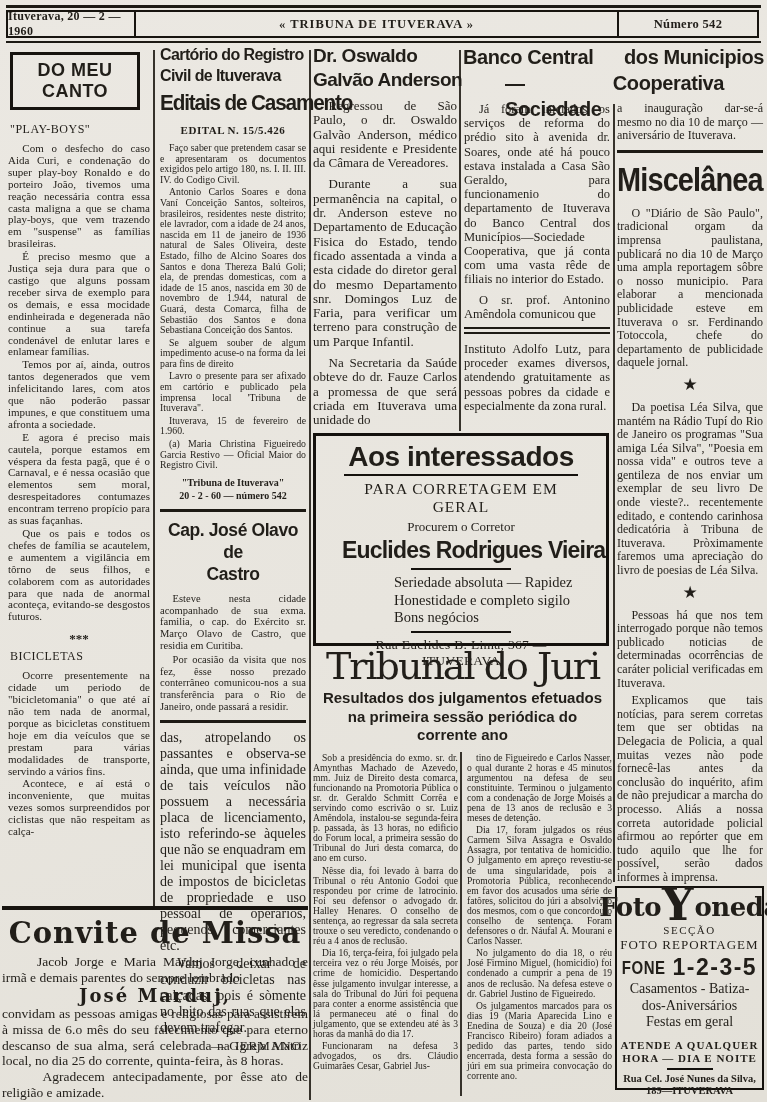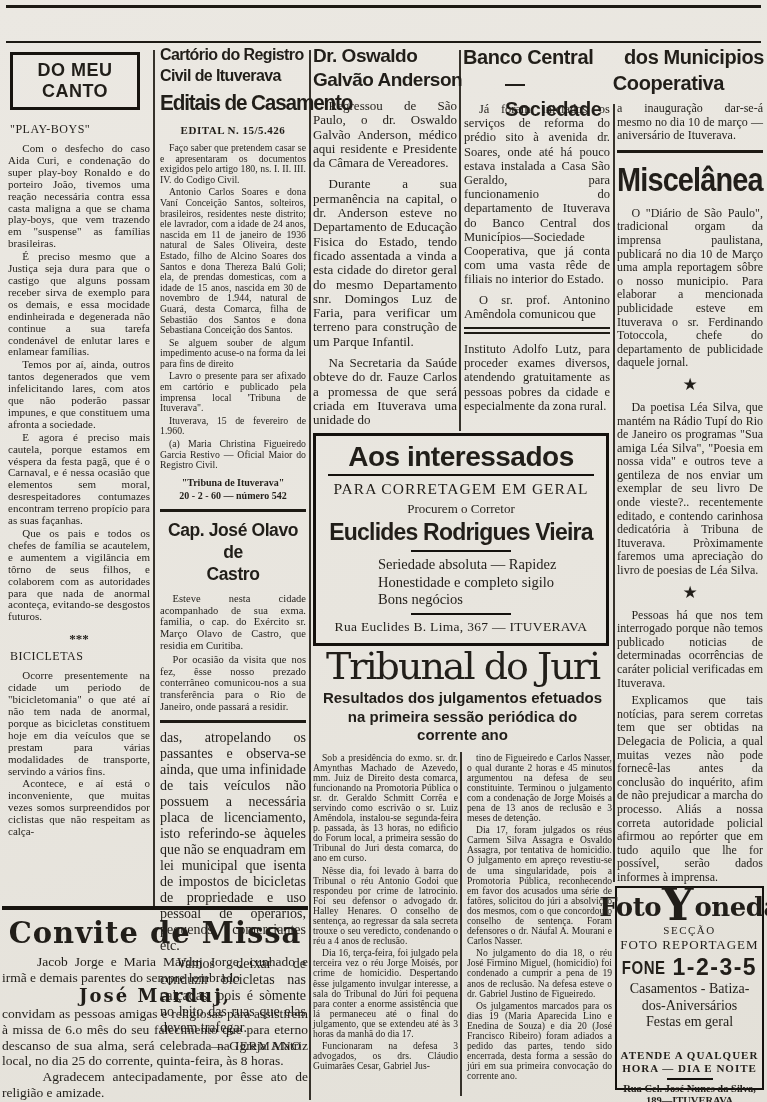--- a/index.html
+++ b/index.html
@@ -67,21 +67,21 @@
   
   .col3 { position:absolute; left:313px; top:44px; width:144px; }
   .oswaldo-head { font-family:"Liberation Sans",sans-serif; font-weight:bold;
                   font-size:19px; line-height:24px; letter-spacing:-.5px;
                   white-space:nowrap; margin-bottom:7px; }
   .col3 p { font-size:13px; line-height:14.3px; text-align:justify;
             text-indent:1.2em; margin-bottom:7px; }
 
   
   .ad-box { position:absolute; left:313px; top:433px; width:296px; height:213px;
-            border:3px solid #14110d; text-align:center; padding:5px 10px; }
+            border:3px solid #14110d; text-align:center; padding:5px 26px; }
   .ad-head { font-family:"Liberation Sans",sans-serif; font-weight:bold; font-size:28px;
              letter-spacing:-.5px; border-bottom:2px solid #14110d; padding-bottom:1px; margin:0 2px; }
   .ad-line1 { font-size:15.5px; letter-spacing:1px; margin-top:4px; }
   .ad-line2 { font-size:13px; margin-top:3px; }
   .ad-name { font-family:"Liberation Sans",sans-serif; font-weight:bold; font-size:23px;
              letter-spacing:-.8px; white-space:nowrap; margin-top:2px; }
   .ad-hr { width:100px; border:0; border-top:2px solid #14110d; margin:4px auto; }
   .ad-feature { text-align:left; margin-left:52px; font-size:14.5px; line-height:17.5px; }
   .ad-addr { font-size:13.5px; letter-spacing:.3px; margin-top:3px; }
 
@@ -124,30 +124,35 @@
                font-family:"DejaVu Serif",serif; font-weight:bold; }
   .foto-name .t1 { font-size:26px; line-height:34px; letter-spacing:-.5px; }
   .foto-name .ty { font-size:44px; line-height:34px; position:relative; top:-2px; margin:0 1px; }
   .foto-secao { font-size:11px; letter-spacing:1.5px; }
   .foto-rep { font-size:13px; letter-spacing:1px; margin-top:1px; }
   .foto-fone { display:flex; justify-content:center; align-items:center; gap:7px; margin-top:1px; }
   .fone-label { font-family:"Liberation Sans",sans-serif; font-weight:bold; font-size:15px;
                 transform:scaleY(1.25); letter-spacing:.5px; }
   .fone-num { font-family:"Liberation Sans",sans-serif; font-weight:bold; font-size:23px; letter-spacing:1.5px; }
   .foto-svc { font-size:14px; line-height:16.5px; }
-  .foto-hours { font-size:11px; line-height:13px; letter-spacing:1px; font-weight:bold; margin-top:18px; }
+  .foto-hours { font-size:11px; line-height:13px; letter-spacing:1px; font-weight:bold; margin-top:8px; }
   .foto-hr { width:46px; border:0; border-top:2px solid #14110d; margin:3px auto; }
   .foto-addr { font-size:10.5px; line-height:12px; font-weight:bold; padding:0 4px; }
 </style>
 </head>
 <body>
 
 <div class="page">
 
   <div class="hline" style="left:6px; top:5px; width:755px; height:3px;"></div>
+  <div class="masthead">
+    <div class="mh-cell mh-date">Ituverava, 20 — 2 — 1960</div>
+    <div class="mh-cell mh-title">« TRIBUNA DE ITUVERAVA »</div>
+    <div class="mh-cell mh-num">Número 542</div>
+  </div>
   <div class="hline" style="left:6px; top:41px; width:755px; height:2px;"></div>
 
   <div class="vrule" style="left:153px; top:50px; height:856px;"></div>
   <div class="vrule" style="left:309px; top:50px; height:1050px;"></div>
   <div class="vrule" style="left:459px; top:50px; height:381px;"></div>
   <div class="vrule" style="left:460px; top:752px; height:344px;"></div>
   <div class="vrule" style="left:613px; top:104px; height:778px;"></div>
 
   <div class="col1">
     <div class="dmc-box">DO MEU CANTO</div>

